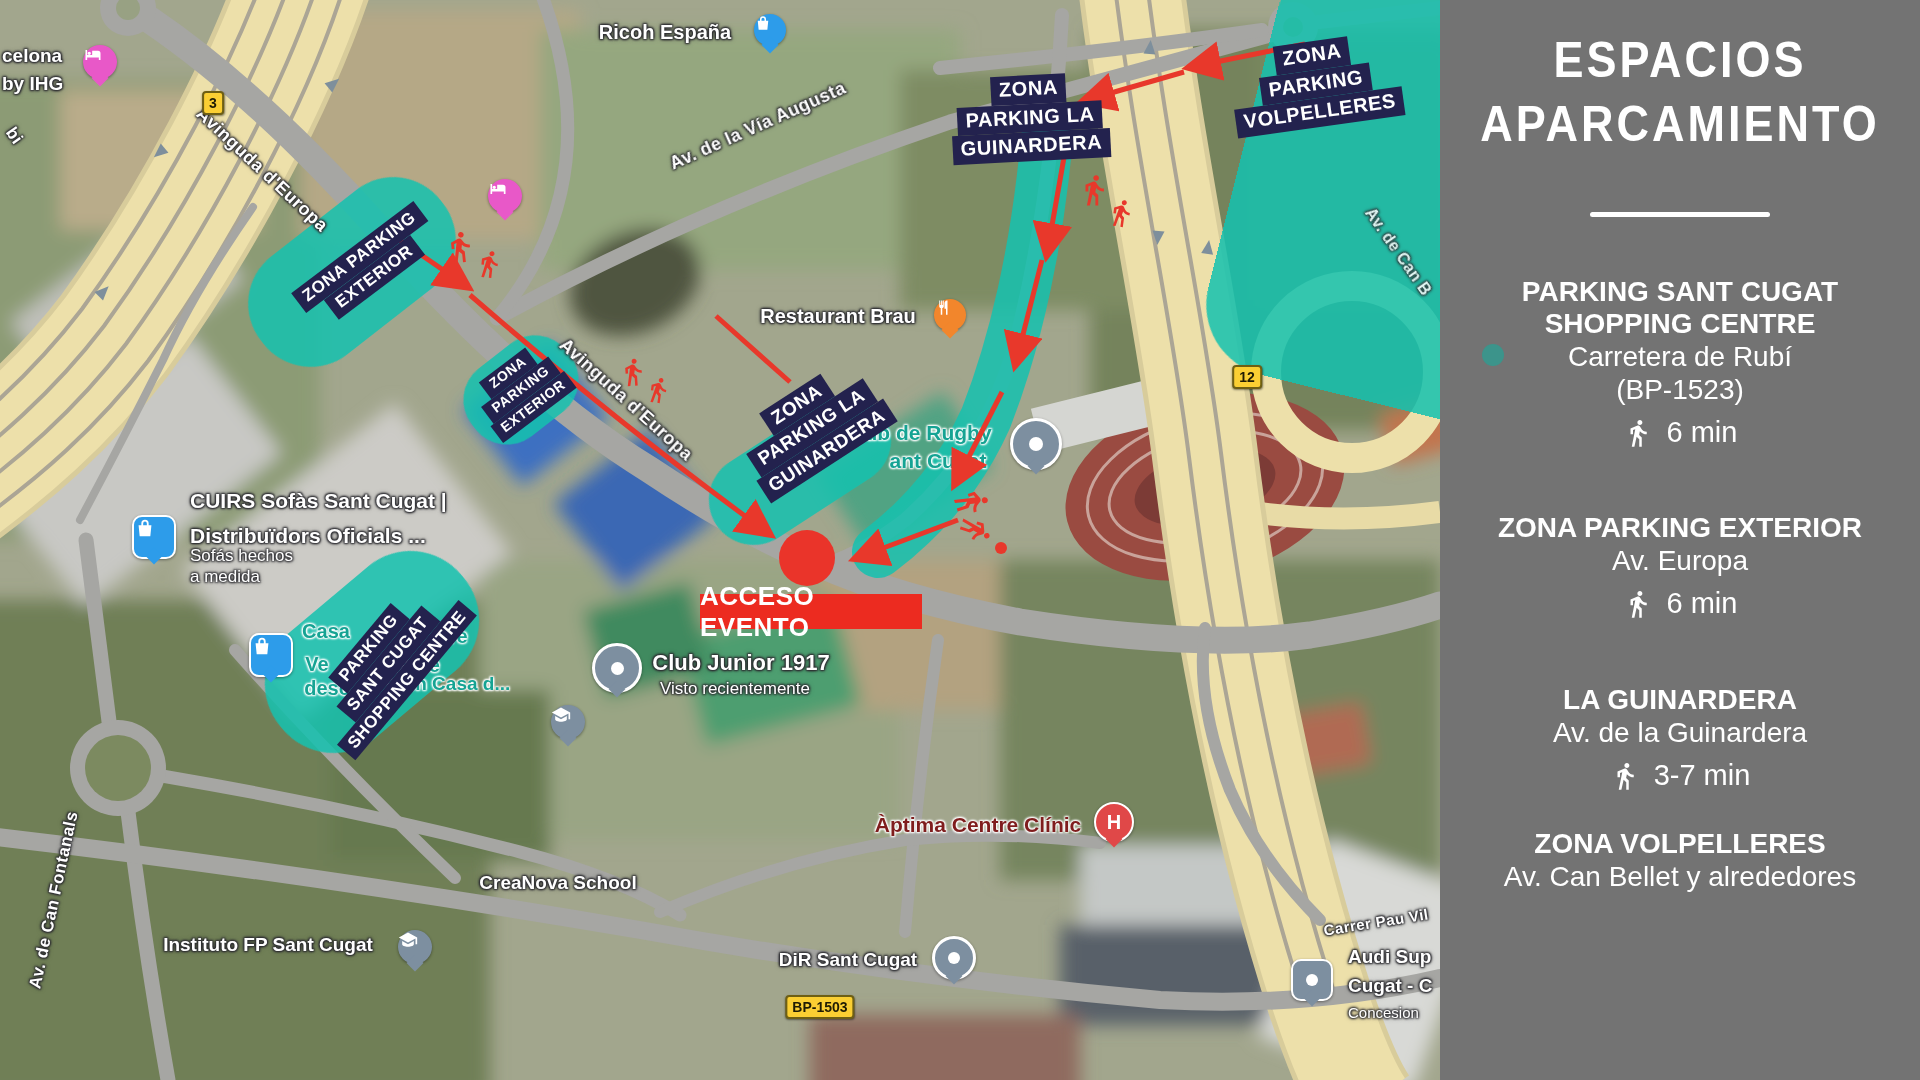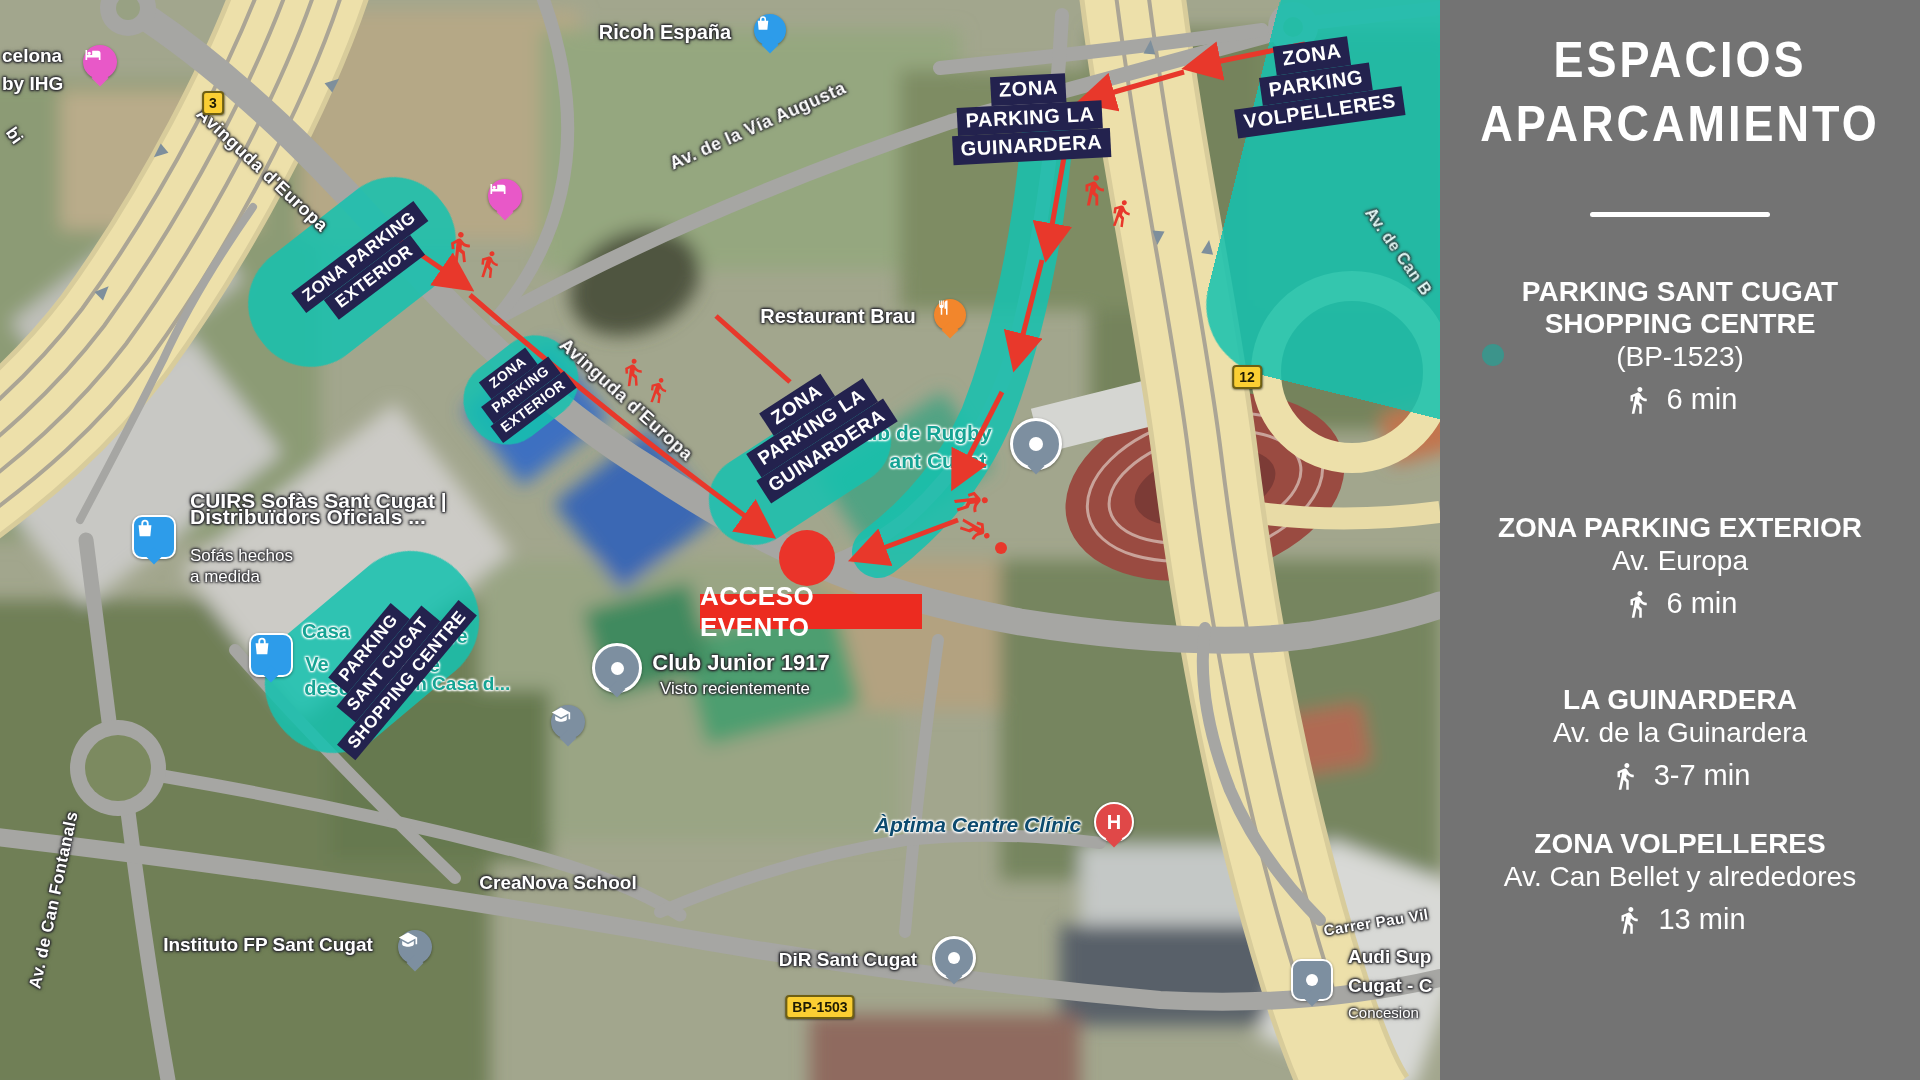--- a/index.html
+++ b/index.html
@@ -7,21 +7,21 @@
          font-family:"Liberation Sans",sans-serif;background:#18C3B1;}
   
   .map{position:absolute;left:0;top:0;width:1440px;height:1080px;overflow:hidden;background:#A2A68D;}
   .map svg{position:absolute;left:0;top:0;}
   .lab{position:absolute;white-space:nowrap;transform:translate(-50%,-50%);color:#fff;font-weight:bold;
        text-shadow:-1px -1px 2px rgba(45,45,50,.9),1px -1px 2px rgba(45,45,50,.9),
                    -1px 1px 2px rgba(45,45,50,.9),1px 1px 2px rgba(45,45,50,.9),0 0 5px rgba(45,45,50,.55);}
   .lab.left{transform:translate(0,-50%);}
   .rl{font-size:17px;letter-spacing:.5px;}
   .teal-t{color:#15A393;text-shadow:-1px -1px 2px #fff,1px -1px 2px #fff,-1px 1px 2px #fff,1px 1px 2px #fff;}
-  .health{color:#0c4a6e;text-shadow:-1px -1px 2px #fff,1px -1px 2px #fff,-1px 1px 2px #fff,1px 1px 2px #fff;font-style:italic;}
+  .health{color:#7f1d1d;text-shadow:-1px -1px 2px #fff,1px -1px 2px #fff,-1px 1px 2px #fff,1px 1px 2px #fff;}
   .znavy{position:absolute;display:flex;flex-direction:column;align-items:center;transform:translate(-50%,-50%);}
   .znavy span{background:#23224E;color:#fff;font-weight:bold;letter-spacing:.6px;
               padding:1px 8px 2px;line-height:1.28;white-space:nowrap;}
   .badge{position:absolute;transform:translate(-50%,-50%);background:#FBCF33;border:2px solid #6E5F14;
          border-radius:4px;color:#1f1c04;font-weight:bold;font-size:14px;line-height:1;
          padding:3px 5px;box-shadow:0 1px 2px rgba(0,0,0,.45);}
   .pin{position:absolute;transform:translate(-50%,-50%);}
   .pc{position:relative;border-radius:50%;display:flex;align-items:center;justify-content:center;
       background:var(--c);box-shadow:0 1px 3px rgba(0,0,0,.4);}
   .pc.sq{border-radius:10px;border:2px solid #fff;}
@@ -197,21 +197,21 @@
     <div class="lab rl" style="left:1398px;top:252px;transform:translate(-50%,-50%) rotate(55deg);font-size:16px;opacity:.85;">Av. de Can B</div>
     <div class="lab rl" style="left:14px;top:136px;transform:translate(-50%,-50%) rotate(55deg);">bi</div>
 
     <div class="lab left" style="left:2px;top:56px;font-size:19px;">celona</div>
     <div class="lab left" style="left:2px;top:84px;font-size:19px;">by IHG</div>
     <div class="lab" style="left:665px;top:32px;font-size:20px;">Ricoh España</div>
     <div class="lab" style="left:832px;top:316px;font-size:20px;padding-left:12px;">Restaurant Brau</div>
     <div class="lab teal-t" style="left:928px;top:433px;font-size:21px;">ub de Rugby</div>
     <div class="lab teal-t" style="left:938px;top:461px;font-size:21px;">ant Cugat</div>
     <div class="lab left" style="left:190px;top:501px;font-size:21px;">CUIRS Sofàs Sant Cugat |</div>
-    <div class="lab left" style="left:190px;top:517px;font-size:21px;">Distribuïdors Oficials ...</div>
+    <div class="lab left" style="left:190px;top:536px;font-size:21px;">Distribuïdors Oficials ...</div>
     <div class="lab left" style="left:190px;top:556px;font-size:17px;font-weight:normal;">Sofás hechos</div>
     <div class="lab left" style="left:190px;top:577px;font-size:17px;font-weight:normal;">a medida</div>
     <div class="lab teal-t" style="left:326px;top:631px;font-size:20px;">Casa</div>
     <div class="lab teal-t" style="left:452px;top:636px;font-size:20px;">bre</div>
     <div class="lab teal-t" style="left:317px;top:664px;font-size:20px;">Ve</div>
     <div class="lab teal-t" style="left:411px;top:665px;font-size:20px;">5% de</div>
     <div class="lab teal-t" style="left:327px;top:688px;font-size:20px;">desc</div>
     <div class="lab teal-t" style="left:449px;top:684px;font-size:19px;">o en Casa d...</div>
     <div class="lab" style="left:741px;top:663px;font-size:22px;">Club Junior 1917</div>
     <div class="lab" style="left:735px;top:689px;font-size:17px;font-weight:normal;">Visto recientemente</div>
@@ -383,20 +383,21 @@
 
   <aside class="sidebar">
     <div class="sb-title" style="top:34px;">ESPACIOS</div>
     <div class="sb-title" style="top:98px;">APARCAMIENTO</div>
     <div class="sb-div"></div>
     <div class="sb-dot"></div>
 
     <div class="entry" style="top:276px;">
       <div class="nm">PARKING SANT CUGAT</div>
       <div class="nm">SHOPPING CENTRE</div>
+      <div class="ad">Carretera de Rubí</div>
       <div class="ad">(BP-1523)</div>
       <div class="walkrow">
         <svg width="30" height="30" viewBox="0 0 24 24">
             <use href="#i-walk" style="color:#fff"></use>
           </svg>
         <span>6 min</span>
       </div>
     </div>
 
     <div class="entry" style="top:512px;">
@@ -417,21 +418,15 @@
         <svg width="30" height="30" viewBox="0 0 24 24">
             <use href="#i-walk" style="color:#fff"></use>
           </svg>
         <span>3-7 min</span>
       </div>
     </div>
 
     <div class="entry" style="top:828px;">
       <div class="nm">ZONA VOLPELLERES</div>
       <div class="ad">Av. Can Bellet y alrededores</div>
-      <div class="walkrow">
-        <svg width="30" height="30" viewBox="0 0 24 24">
-            <use href="#i-walk" style="color:#fff"></use>
-          </svg>
-        <span>13 min</span>
-      </div>
     </div>
   </aside>
 </div>
 
 </body></html>

